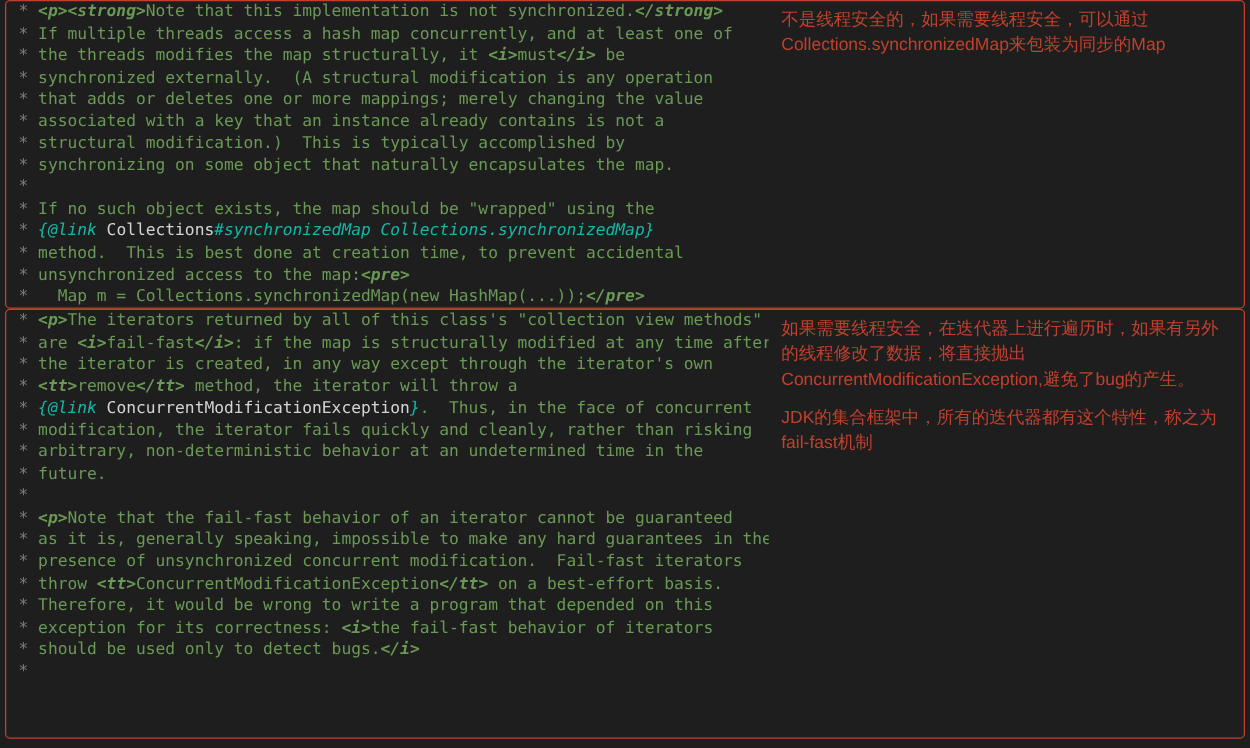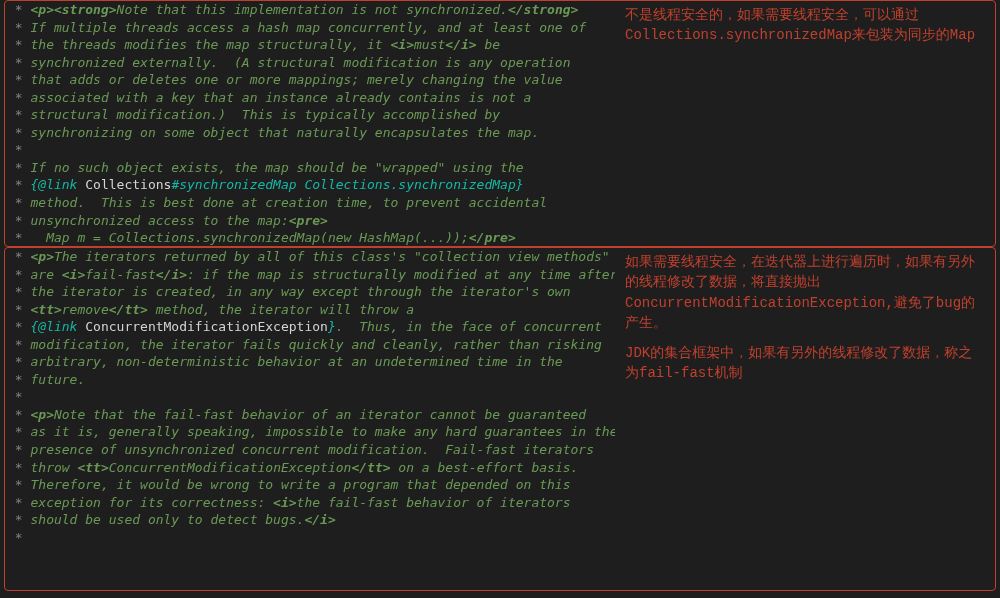--- a/index.html
+++ b/index.html
@@ -3,40 +3,40 @@
 <meta charset="utf-8">
 <style>
   html,body{margin:0;padding:0;background:#1e1e1e;width:1000px;height:598px;overflow:hidden}
   body{font-family:"Menlo","Consolas",monospace;font-size:13px;line-height:1.35;color:#808080}
   .wrap{padding:0;position:relative}
   .box{border:1.5px solid #c1402d;border-radius:4px;margin:0 4px;position:relative;display:flex}
   .box1{height:245px;margin-top:0}
   .box2{height:342px;margin-top:0}
   .code{flex:1;padding:0 6px 0 2px;white-space:pre;overflow:hidden;color:#808080}
   .star{color:#808080}
-  .jd{color:#6a9955;font-style:italic}
+  .jd{color:#6a9955;}
   .tag{color:#6a9955;font-style:italic;font-weight:bold}
   .lnk{color:#14b8a6;font-style:italic}
   .cls{color:#d4d4d4;}
-  .note{width:360px;padding:4px 10px 0 10px;color:#c1402d;font-family:Liberation Mono, monospace;font-size:14px;line-height:1.45;font-style:normal}
+  .note{width:360px;padding:4px 10px 0 10px;color:#c1402d;font-family:Liberation Sans, sans-serif;font-size:14px;line-height:1.45;font-style:normal}
   .note p{margin:0}
 </style>
 </head>
 <body>
 <div class="wrap">
 
 <div class="box box1">
   <div class="code" id="code1"><div><span class="star"> *</span><span class="jd"> </span><span class="tag">&lt;p&gt;&lt;strong&gt;</span><span class="jd">Note that this implementation is not synchronized.</span><span class="tag">&lt;/strong&gt;</span></div><div><span class="star"> *</span><span class="jd"> If multiple threads access a hash map concurrently, and at least one of</span></div><div><span class="star"> *</span><span class="jd"> the threads modifies the map structurally, it </span><span class="tag">&lt;i&gt;</span><span class="jd">must</span><span class="tag">&lt;/i&gt;</span><span class="jd"> be</span></div><div><span class="star"> *</span><span class="jd"> synchronized externally.  (A structural modification is any operation</span></div><div><span class="star"> *</span><span class="jd"> that adds or deletes one or more mappings; merely changing the value</span></div><div><span class="star"> *</span><span class="jd"> associated with a key that an instance already contains is not a</span></div><div><span class="star"> *</span><span class="jd"> structural modification.)  This is typically accomplished by</span></div><div><span class="star"> *</span><span class="jd"> synchronizing on some object that naturally encapsulates the map.</span></div><div><span class="star"> *</span>&nbsp;</div><div><span class="star"> *</span><span class="jd"> If no such object exists, the map should be "wrapped" using the</span></div><div><span class="star"> *</span><span class="jd"> </span><span class="lnk">{@link </span><span class="cls">Collections</span><span class="lnk">#synchronizedMap Collections.synchronizedMap}</span></div><div><span class="star"> *</span><span class="jd"> method.  This is best done at creation time, to prevent accidental</span></div><div><span class="star"> *</span><span class="jd"> unsynchronized access to the map:</span><span class="tag">&lt;pre&gt;</span></div><div><span class="star"> *</span><span class="jd">   Map m = Collections.synchronizedMap(new HashMap(...));</span><span class="tag">&lt;/pre&gt;</span></div></div>
   <div class="note">
     <p>不是线程安全的，如果需要线程安全，可以通过Collections.synchronizedMap来包装为同步的Map</p>
   </div>
 </div>
 
 <div class="box box2">
   <div class="code" id="code2"><div><span class="star"> *</span><span class="jd"> </span><span class="tag">&lt;p&gt;</span><span class="jd">The iterators returned by all of this class's "collection view methods"</span></div><div><span class="star"> *</span><span class="jd"> are </span><span class="tag">&lt;i&gt;</span><span class="jd">fail-fast</span><span class="tag">&lt;/i&gt;</span><span class="jd">: if the map is structurally modified at any time after</span></div><div><span class="star"> *</span><span class="jd"> the iterator is created, in any way except through the iterator's own</span></div><div><span class="star"> *</span><span class="jd"> </span><span class="tag">&lt;tt&gt;</span><span class="jd">remove</span><span class="tag">&lt;/tt&gt;</span><span class="jd"> method, the iterator will throw a</span></div><div><span class="star"> *</span><span class="jd"> </span><span class="lnk">{@link </span><span class="cls">ConcurrentModificationException</span><span class="lnk">}</span><span class="jd">.  Thus, in the face of concurrent</span></div><div><span class="star"> *</span><span class="jd"> modification, the iterator fails quickly and cleanly, rather than risking</span></div><div><span class="star"> *</span><span class="jd"> arbitrary, non-deterministic behavior at an undetermined time in the</span></div><div><span class="star"> *</span><span class="jd"> future.</span></div><div><span class="star"> *</span>&nbsp;</div><div><span class="star"> *</span><span class="jd"> </span><span class="tag">&lt;p&gt;</span><span class="jd">Note that the fail-fast behavior of an iterator cannot be guaranteed</span></div><div><span class="star"> *</span><span class="jd"> as it is, generally speaking, impossible to make any hard guarantees in the</span></div><div><span class="star"> *</span><span class="jd"> presence of unsynchronized concurrent modification.  Fail-fast iterators</span></div><div><span class="star"> *</span><span class="jd"> throw </span><span class="tag">&lt;tt&gt;</span><span class="jd">ConcurrentModificationException</span><span class="tag">&lt;/tt&gt;</span><span class="jd"> on a best-effort basis.</span></div><div><span class="star"> *</span><span class="jd"> Therefore, it would be wrong to write a program that depended on this</span></div><div><span class="star"> *</span><span class="jd"> exception for its correctness: </span><span class="tag">&lt;i&gt;</span><span class="jd">the fail-fast behavior of iterators</span></div><div><span class="star"> *</span><span class="jd"> should be used only to detect bugs.</span><span class="tag">&lt;/i&gt;</span></div><div><span class="star"> *</span>&nbsp;</div></div>
   <div class="note">
     <p>如果需要线程安全，在迭代器上进行遍历时，如果有另外的线程修改了数据，将直接抛出ConcurrentModificationException,避免了bug的产生。</p>
     <p style="height:10px"></p>
-    <p>JDK的集合框架中，如果有另外的线程修改了数据，称之为fail-fast机制</p>
+    <p>JDK的集合框架中，所有的迭代器都有这个特性，称之为fail-fast机制</p>
   </div>
 </div>
 
 </div>
 
 </body></html>

